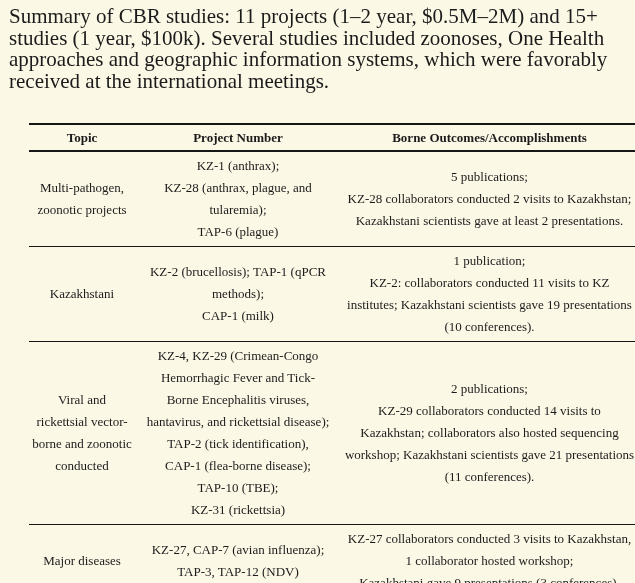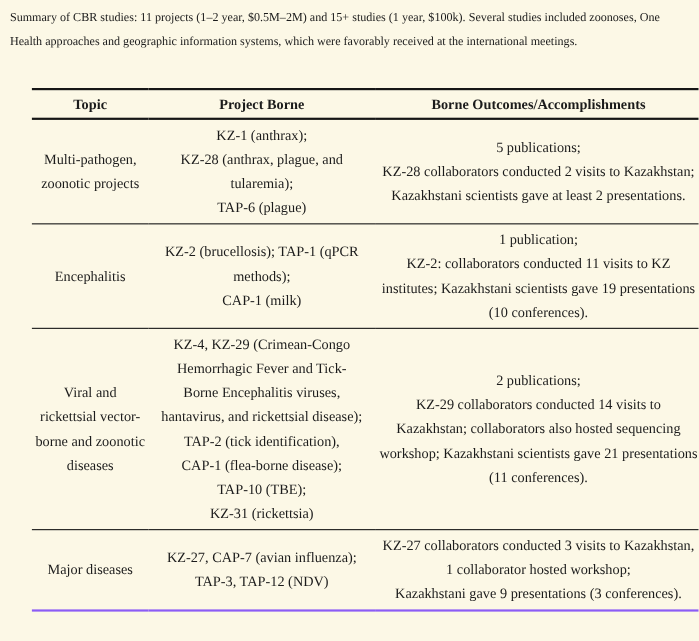--- a/index.html
+++ b/index.html
@@ -10,21 +10,21 @@
     width: 635px;
     height: 583px;
     overflow: hidden;
     background: #fcf8e6;
     color: #1b1b1b;
     font-family: "Liberation Serif", "DejaVu Serif", serif;
   }
   .intro {
     margin: 6px 0 0 9px;
     width: 600px;
-    font-size: 11px;
+    font-size: 21px;
     line-height: 21.5px;
     text-align: left;
   }
   table.studies {
     border-collapse: collapse;
     table-layout: fixed;
     margin: 31px 0 0 29px;
     width: 609px;
     border-top: 2px solid #161616;
     border-bottom: 2px solid #8b5cf6;
@@ -60,51 +60,51 @@
 
 <table class="studies">
   <colgroup>
     <col class="c-topic">
     <col class="c-projects">
     <col class="c-outcomes">
   </colgroup>
   <thead>
     <tr>
       <th>Topic</th>
-      <th>Project Borne</th>
+      <th>Project Number</th>
       <th>Borne Outcomes/Accomplishments</th>
     </tr>
   </thead>
   <tbody>
     <tr>
       <td>Multi-pathogen,
 zoonotic projects</td>
       <td>KZ-1 (anthrax);
 KZ-28 (anthrax, plague, and
 tularemia);
 TAP-6 (plague)</td>
       <td>5 publications;
 KZ-28 collaborators conducted 2 visits to Kazakhstan;
 Kazakhstani scientists gave at least 2 presentations.</td>
     </tr>
     <tr>
-      <td>Encephalitis</td>
+      <td>Kazakhstani</td>
       <td>KZ-2 (brucellosis); TAP-1 (qPCR
 methods);
 CAP-1 (milk)</td>
       <td>1 publication;
 KZ-2: collaborators conducted 11 visits to KZ
 institutes; Kazakhstani scientists gave 19 presentations
 (10 conferences).</td>
     </tr>
     <tr>
       <td>Viral and
 rickettsial vector-
 borne and zoonotic
-diseases</td>
+conducted</td>
       <td>KZ-4, KZ-29 (Crimean-Congo
 Hemorrhagic Fever and Tick-
 Borne Encephalitis viruses,
 hantavirus, and rickettsial disease);
 TAP-2 (tick identification),
 CAP-1 (flea-borne disease);
 TAP-10 (TBE);
 KZ-31 (rickettsia)</td>
       <td>2 publications;
 KZ-29 collaborators conducted 14 visits to

